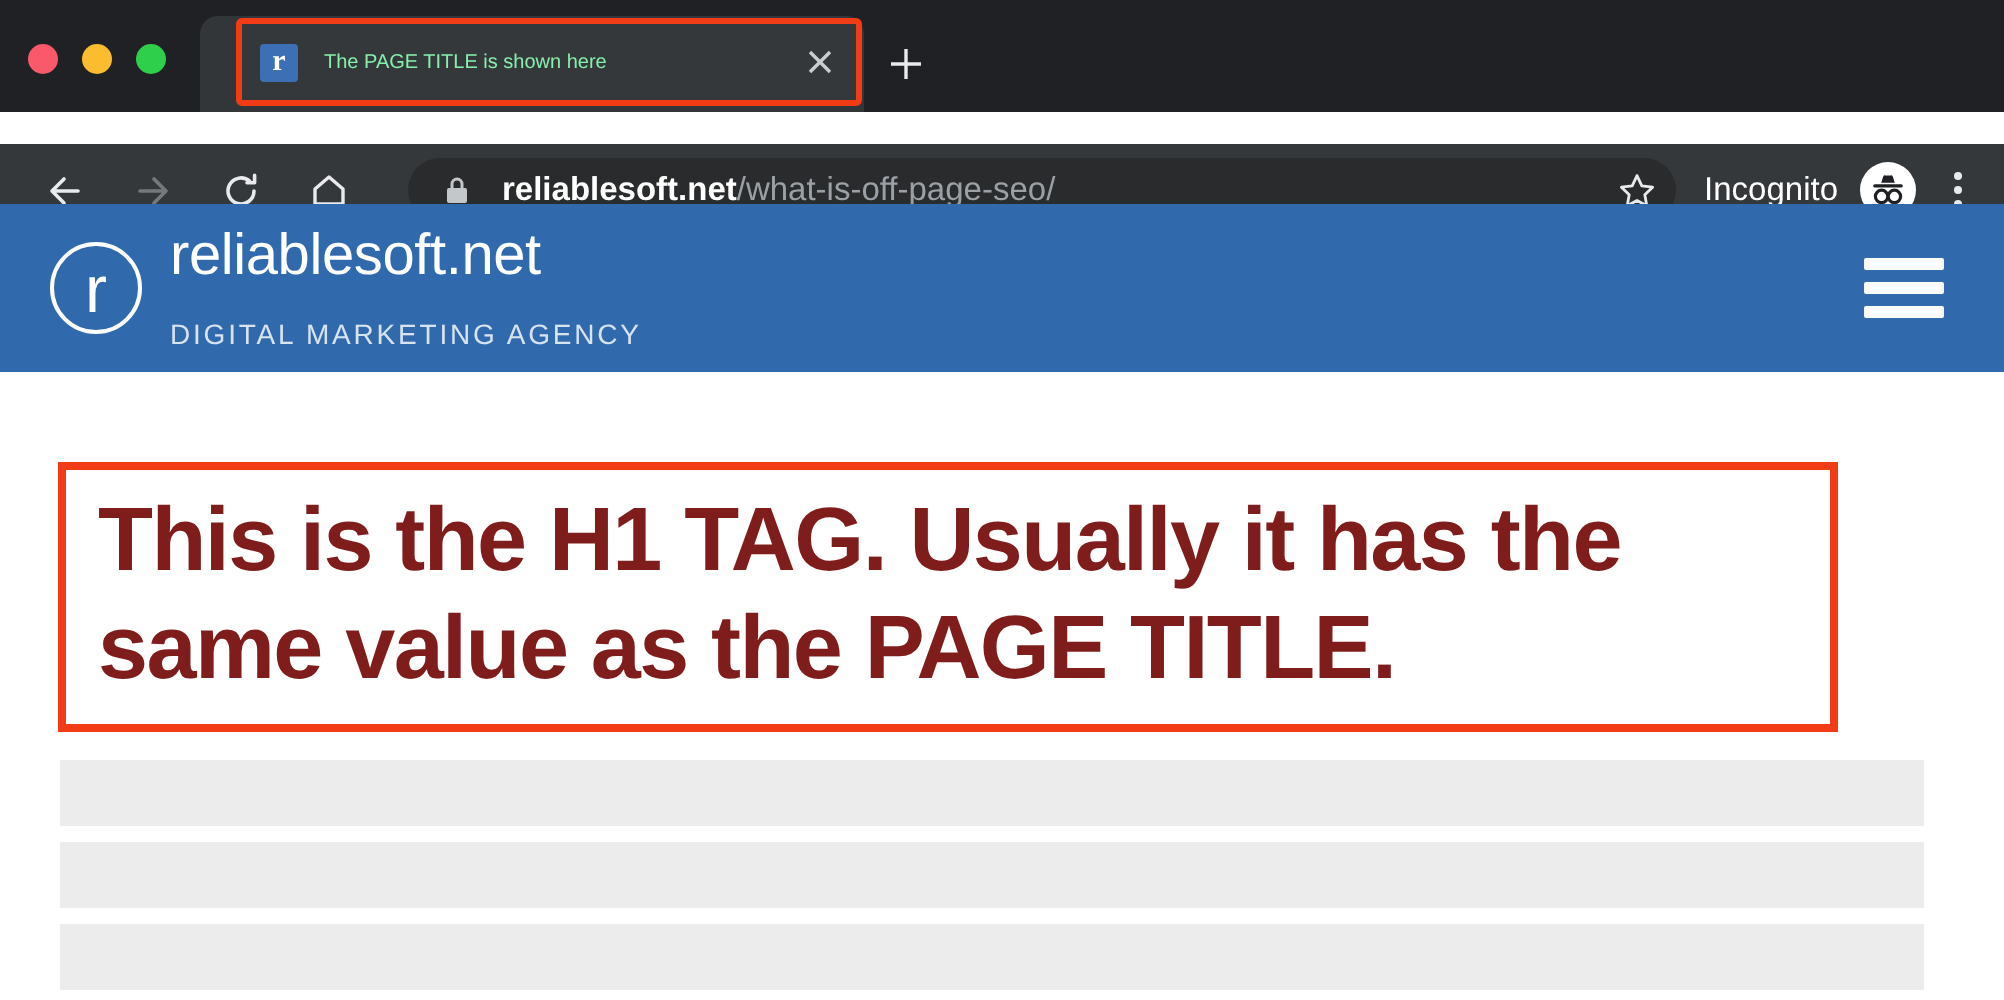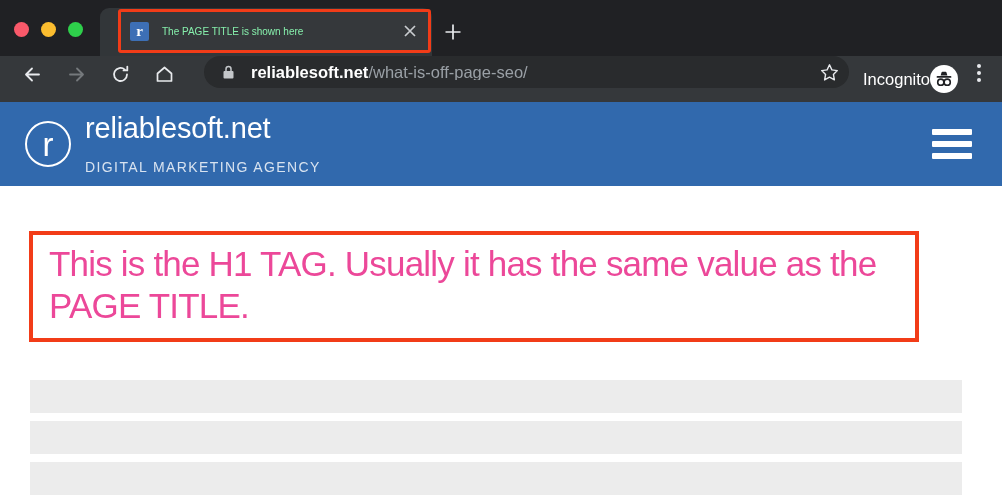--- a/index.html
+++ b/index.html
@@ -106,24 +106,25 @@
     width: 26px; height: 26px;
     display: flex; align-items: center; justify-content: center;
     color: #e8eaed;
   }
   .new-tab svg { display: block; }
 
   
 
   .toolbar {
     position: absolute;
-    left: 0; top: 56px;
+    left: 0; top: 72px;
     width: 1002px; height: 46px;
     background: #35383b;
     display: flex;
+    align-items: center;
   }
 
   .nav-btn {
     width: 36px; height: 36px;
     margin-left: 8px;
     display: flex; align-items: center; justify-content: center;
     color: #e8eaed;
     flex: 0 0 auto;
   }
   .nav-btn.disabled { color: #75797c; }
@@ -170,20 +171,21 @@
     width: 28px; height: 28px;
     display: flex; align-items: center; justify-content: center;
     color: #e8eaed;
   }
   .star-btn svg { display: block; }
 
   .incognito-area {
     flex: 0 0 auto;
     display: flex;
     align-items: center;
+    gap: 11px;
     margin-right: 4px;
   }
   .incognito-label {
     color: #ffffff;
     font-size: 16.5px;
   }
   .incognito-badge {
     width: 28px; height: 28px;
     border-radius: 50%;
     background: #ffffff;
@@ -284,23 +286,23 @@
 
   .h1-box {
     position: absolute;
     left: 29px; top: 45px;
     width: 890px;
     border: 4px solid #f23c18;
     padding: 8px 14px 12px 16px;
   }
 
   .h1-text {
-    color: #ec4899;
-    font-size: 35px;
-    font-weight: normal;
+    color: #7f1d1d;
+    font-size: 45px;
+    font-weight: bold;
     line-height: 1.19;
     letter-spacing: -0.8px;
   }
 
   .placeholders {
     position: absolute;
     left: 30px; top: 194px;
     width: 932px;
   }
   .ph-bar {

